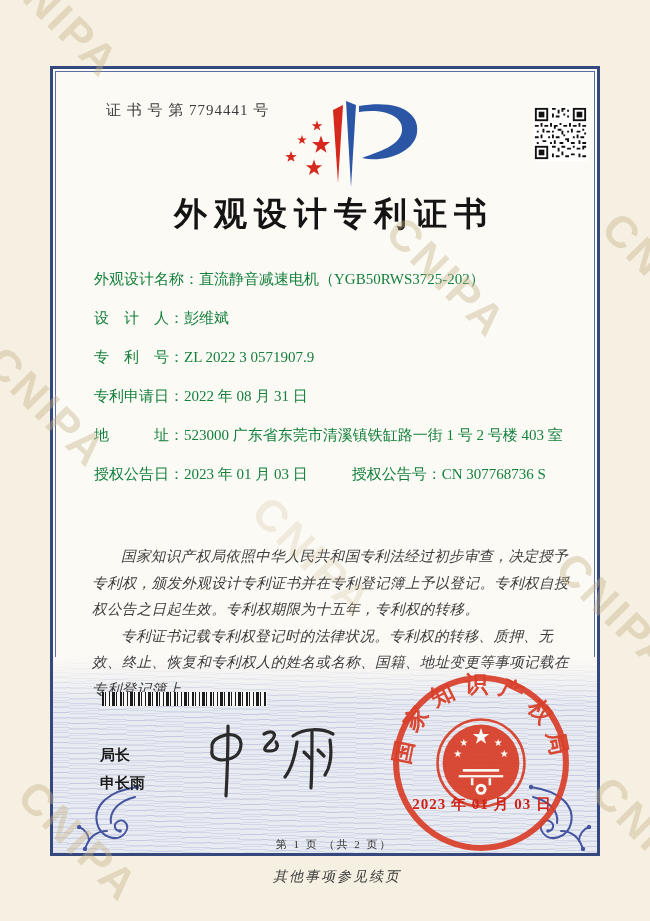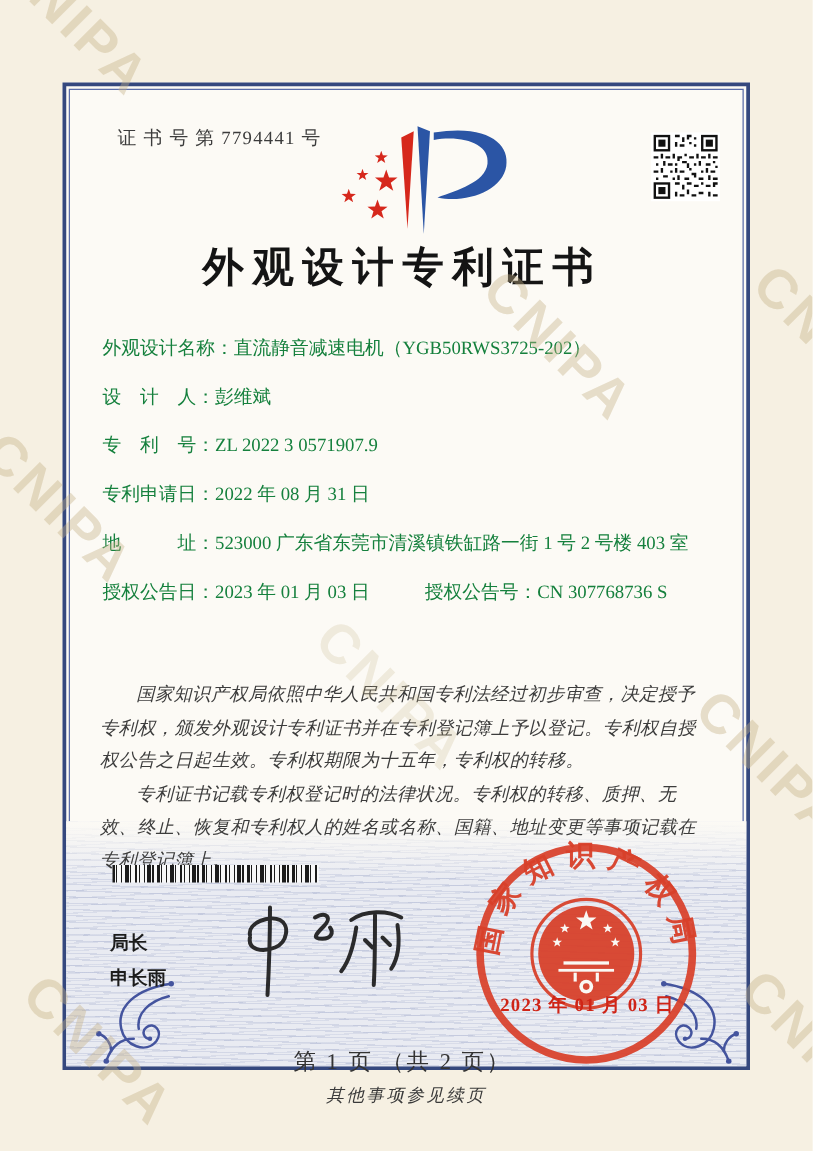--- a/index.html
+++ b/index.html
@@ -23,21 +23,21 @@
   }
   .cert-inner-border{position:absolute;inset:2px;border:1px solid #5a6ca8;pointer-events:none;}
   .band{
     position:absolute;left:0;right:0;bottom:0;height:196px;
     background:
       linear-gradient(180deg,rgba(252,250,245,1) 0,rgba(252,250,245,0) 46px),
       repeating-linear-gradient(2deg,rgba(118,132,180,0.20) 0 1px,rgba(255,255,255,0) 1px 5px),
       repeating-linear-gradient(-3deg,rgba(118,132,180,0.14) 0 1px,rgba(255,255,255,0) 1px 6px),
       #e9ebf2;
   }
-  .content{position:absolute;inset:0;z-index:2;}
+  .content{position:absolute;inset:0;z-index:2;margin-left:12px;}
   
   .cert-no{position:absolute;left:94px;top:101px;font-size:15px;color:#3b3b3b;letter-spacing:1px;}
   .logo{position:absolute;left:252px;top:99px;}
   .qr{position:absolute;left:521px;top:106px;width:55px;height:55px;background:#fff;}
   .title{
     position:absolute;left:50px;top:192px;width:544px;text-align:center;
     font-size:33px;font-weight:700;letter-spacing:7px;color:#141414;font-family:Liberation Mono, monospace;
   }
   .fields{position:absolute;left:82px;top:268px;width:486px;display:flex;flex-direction:column;gap:17px;}
   .frow{font-size:15px;line-height:22px;color:#15803d;display:flex;}
@@ -62,21 +62,21 @@
     font-size:15px;font-weight:600;color:#1c1c1c;line-height:28px;
   }
   .signature{position:absolute;left:186px;top:720px;}
   .seal{position:absolute;left:378px;top:672px;}
   .seal-date{
     position:absolute;left:384px;top:795px;width:172px;text-align:center;
     color:#cf2417;font-size:15px;font-weight:700;letter-spacing:1px;white-space:nowrap;
   }
   .page-info{
     position:absolute;left:50px;top:837px;width:544px;text-align:center;
-    font-size:18px;color:#333;letter-spacing:2px;
+    font-size:11px;color:#333;letter-spacing:2px;
   }
   .footer-note{
     position:absolute;left:0;top:868px;width:650px;text-align:center;
     font-size:14px;font-style:italic;color:#3a3a3a;letter-spacing:2px;
   }
   .ornament{position:absolute;bottom:2px;}
   .ornament.left{left:22px;}
   .ornament.right{right:4px;transform:scaleX(-1);}
 </style>
 </head>

